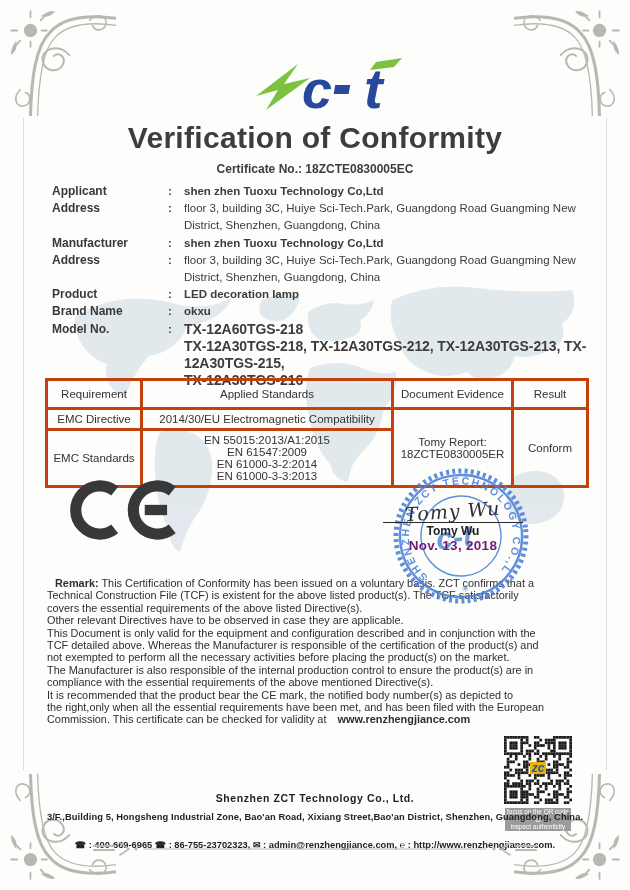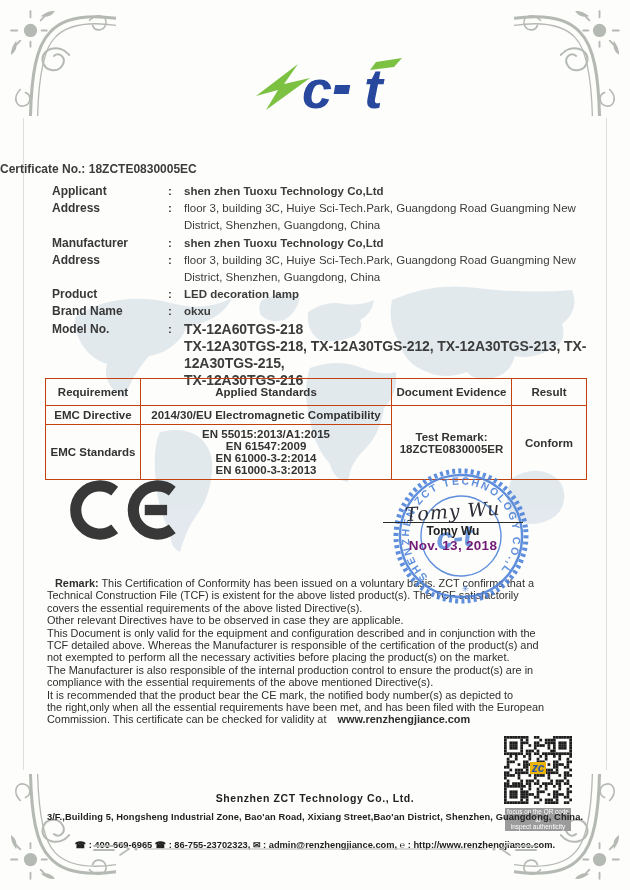--- a/index.html
+++ b/index.html
@@ -11,35 +11,35 @@
   .orn.tr{right:4px;top:4px;transform:scaleX(-1);}
   .orn.bl{left:4px;bottom:4px;transform:scaleY(-1);}
   .orn.br{right:4px;bottom:4px;transform:scale(-1,-1);}
   .edge-line{position:absolute;width:1px;background:#dcdfdb;top:118px;height:652px;}
   
   .worldmap{position:absolute;left:0;top:0;width:630px;height:890px;pointer-events:none;}
   
   .logo{position:absolute;left:228px;top:58px;width:210px;height:62px;}
   .title{position:absolute;left:0;top:121px;width:630px;text-align:center;
          font-size:30px;font-weight:bold;color:#3d3d3d;letter-spacing:.3px;}
-  .certno{position:absolute;left:0;top:162px;width:630px;
+  .certno{position:absolute;left:0;top:162px;width:630px;text-align:center;
           font-size:12px;font-weight:bold;color:#3c3c3c;}
   
   .fields{position:absolute;left:52px;top:183px;width:546px;font-size:11.5px;line-height:17.2px;}
   .frow{display:flex;align-items:flex-start;}
   .flabel{width:116px;font-weight:bold;color:#383838;font-size:12px;flex:none;}
   .fcolon{width:16px;flex:none;color:#383838;font-weight:bold;}
   .fvalue{flex:1;white-space:pre-line;color:#3c3c3c;}
   .fvalue.b{font-weight:bold;}
   .fvalue.model{font-size:14px;letter-spacing:-.1px;}
   
   table.std{position:absolute;left:45px;top:378px;width:541px;border-collapse:collapse;
             font-size:11.5px;color:#333;table-layout:fixed;}
-  table.std th,table.std td{border:1px solid #c2410c;text-align:center;vertical-align:middle;
-            padding:3px 4px;font-weight:bold;white-space:pre-line;}
+  table.std th,table.std td{border:3px solid #c2410c;text-align:center;vertical-align:middle;
+            padding:3px 4px;font-weight:normal;white-space:pre-line;}
   table.std th{height:20px;}
   
   .ce{position:absolute;left:70px;top:480px;}
   
   .stamp{position:absolute;left:376px;top:451px;width:170px;height:170px;opacity:.88;}
   .sig-block{position:absolute;left:378px;top:500px;width:150px;text-align:center;}
   .sig-script{font-family:"DejaVu Serif",serif;font-style:italic;font-size:19px;color:#2e2e38;
               transform:rotate(-4deg);display:inline-block;letter-spacing:1px;margin-bottom:-4px;}
   .sig-line{border-bottom:1.3px solid #2a2a2a;width:140px;margin:0 auto;}
   .sig-name{font-size:12px;font-weight:bold;color:#222;margin-top:1px;}
@@ -120,20 +120,21 @@
   <div class="edge-line" style="left:606px"></div>
 
   <svg class="logo" viewBox="0 0 210 62">
     <path d="M28,38 L70,6 L56,26 L82,20 L38,52 L50,32 Z" fill="#7cc142"></path>
     <text x="74" y="50" font-family="Liberation Sans, sans-serif" font-size="54" font-weight="bold" font-style="italic" fill="#27489c">c</text>
     <rect x="112" y="27" width="15" height="9" fill="#27489c" transform="skewX(-10)"></rect>
     <text x="136" y="50" font-family="Liberation Sans, sans-serif" font-size="56" font-weight="bold" font-style="italic" fill="#27489c">t</text>
     <path d="M148,4 L174,0 L166,9 L142,12 Z" fill="#7cc142"></path>
   </svg>
 
+  <div class="title">Verification of Conformity</div>
   <div class="certno">
     <span>Certificate No.:</span>
     <span>18ZCTE0830005EC</span>
   </div>
 
   <div class="fields">
     <div class="frow">
       <span class="flabel">Applicant</span>
       <span class="fcolon">:</span>
       <span class="fvalue b">shen zhen Tuoxu Technology Co,Ltd</span>
@@ -184,21 +185,21 @@
     <tbody>
         <tr>
       <th>Requirement</th>
       <th>Applied Standards</th>
       <th>Document Evidence</th>
       <th>Result</th>
     </tr>
     <tr>
       <td>EMC Directive</td>
       <td>2014/30/EU Electromagnetic Compatibility</td>
-      <td rowspan="2">Test Remark:
+      <td rowspan="2">Tomy Report:
 18ZCTE0830005ER</td>
       <td rowspan="2">Conform</td>
     </tr>
     <tr>
       <td>EMC Standards</td>
       <td>EN 55015:2013/A1:2015
 EN 61547:2009
 EN 61000-3-2:2014
 EN 61000-3-3:2013</td>
     </tr>

